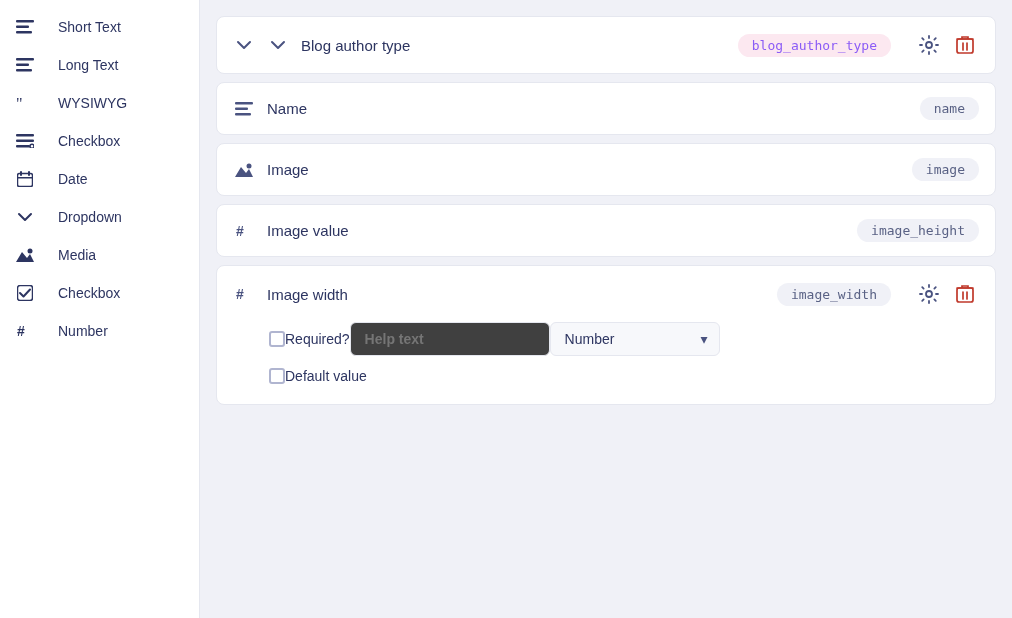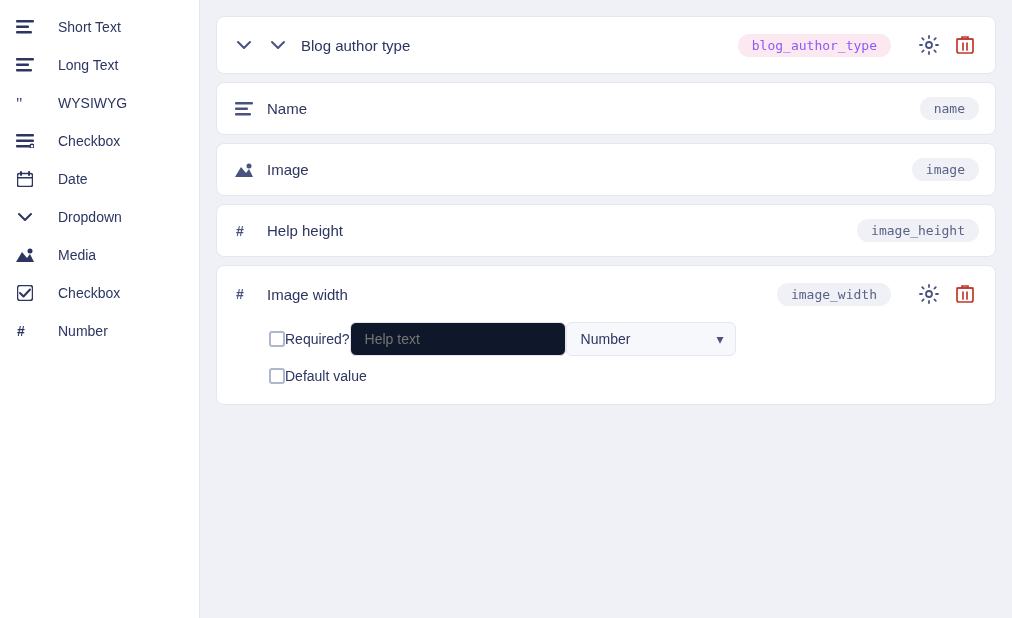--- a/index.html
+++ b/index.html
@@ -147,28 +147,29 @@
       border-radius: 3px;
       background: #fff;
       flex-shrink: 0;
     }
     .option-label {
       font-size: 14px;
       color: #2d3561;
       font-weight: 500;
     }
     .help-text-input {
-      background: #0f172a;
+      background: #404040;
       border: 1px solid #e5e7ef;
       border-radius: 6px;
       padding: 8px 14px;
       font-size: 14px;
       color: #9aa0b8;
-      width: 216px;
+      width: 200px;
       outline: none;
+      font-weight: bold;
     }
     .type-select {
       background: #f7f8fb;
       border: 1px solid #e5e7ef;
       border-radius: 6px;
       padding: 8px 14px;
       font-size: 14px;
       color: #2d3561;
       width: 170px;
       appearance: none;
@@ -339,21 +340,21 @@
         <span class="field-slug">image</span>
       </div>
     </div>
     <div class="field-card">
       <div class="field-header">
         <span class="field-type-icon">
           <svg width="16" height="16" viewBox="0 0 16 16" fill="none">
             <text x="0" y="13" font-size="14" fill="#4a5380" font-weight="bold" font-family="sans-serif">#</text>
           </svg>
         </span>
-        <span class="field-name">Help height</span>
+        <span class="field-name">Image value</span>
         <span class="field-slug">image_height</span>
       </div>
     </div>
     <div class="field-card field-expanded">
       <div class="field-header">
         <span class="field-type-icon">
           <svg width="16" height="16" viewBox="0 0 16 16" fill="none">
             <text x="0" y="13" font-size="14" fill="#4a5380" font-weight="bold" font-family="sans-serif">#</text>
           </svg>
         </span>

